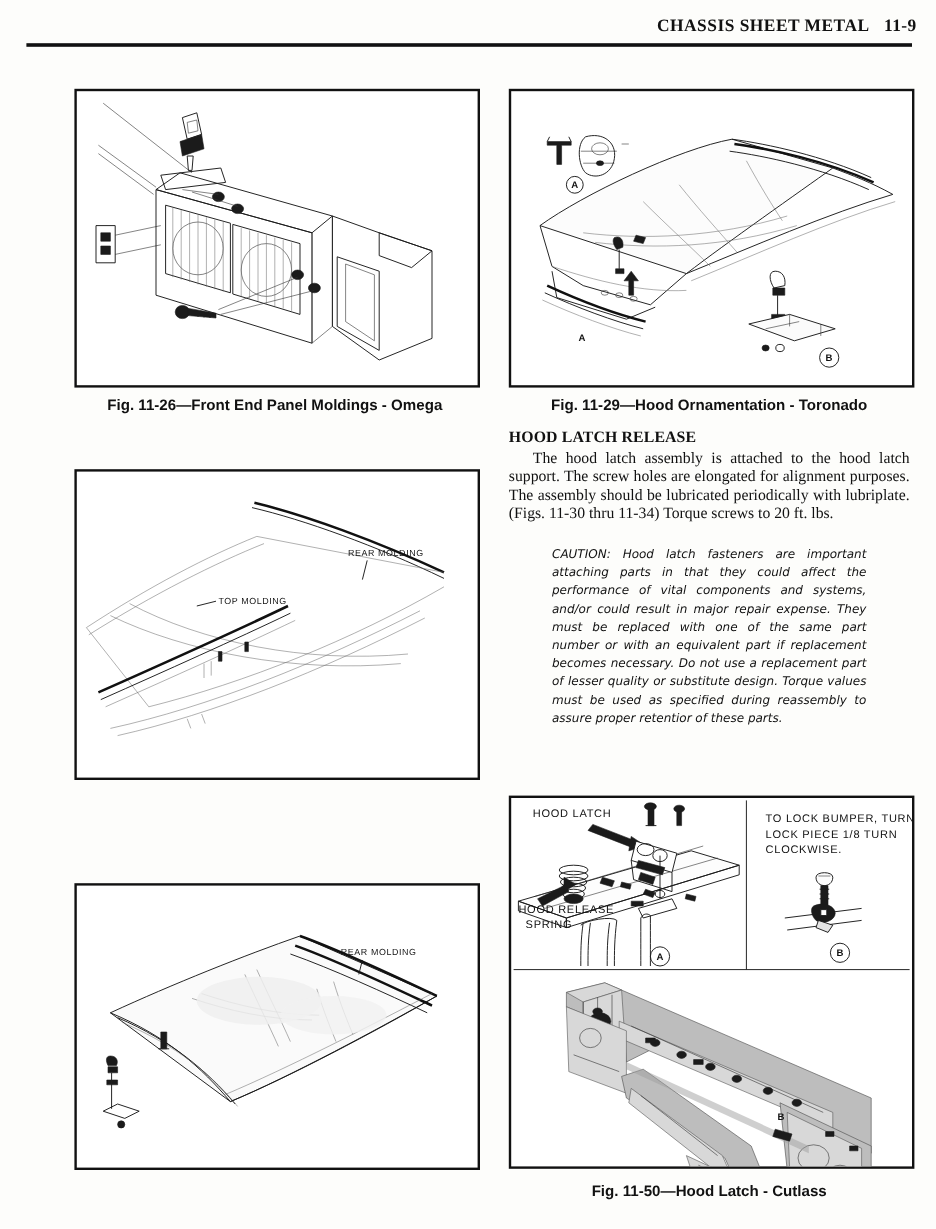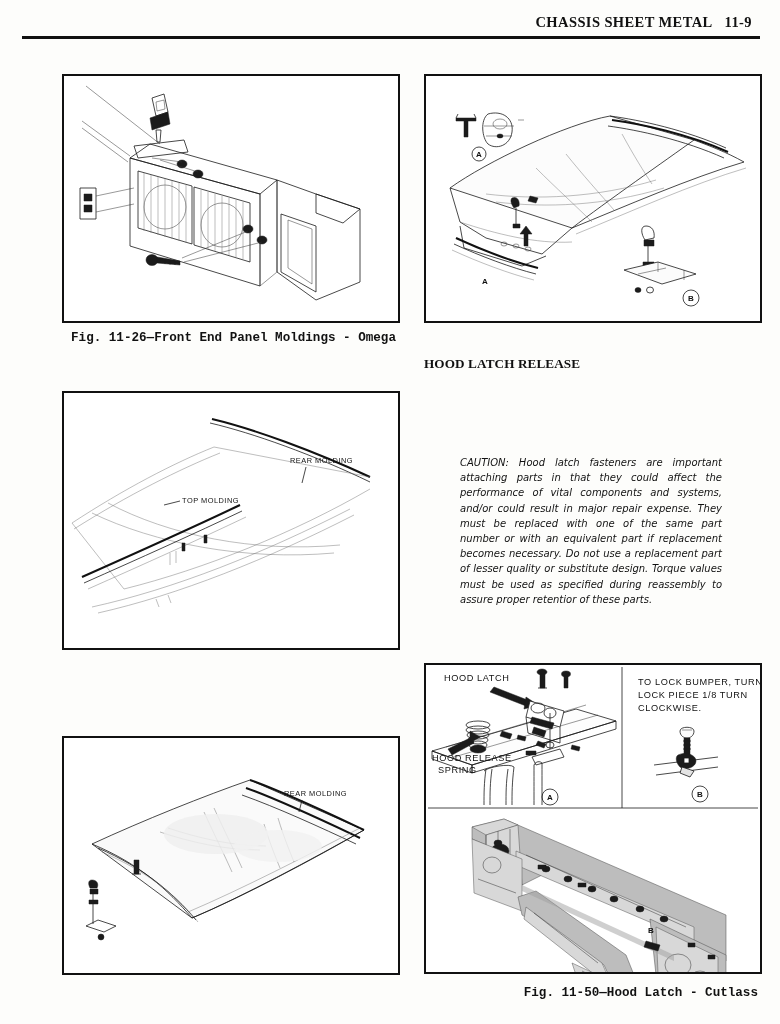--- a/index.html
+++ b/index.html
@@ -18,21 +18,21 @@
   .page {
     position: absolute;
     inset: 0;
     background: #fdfdfb;
   }
 
   
   .runhead {
     position: absolute;
     top: 14px;
-    right: 28px;
+    right: 16px;
     font-family: "Liberation Serif", serif;
     font-weight: bold;
     font-size: 14.5px;
     letter-spacing: 0.4px;
     white-space: nowrap;
   }
   .runhead .pg { margin-left: 12px; }
   .headrule {
     position: absolute;
     left: 22px;
@@ -44,22 +44,22 @@
 
   
   .figbox {
     position: absolute;
     border: 2px solid #111;
     background: #fff;
     overflow: hidden;
   }
   .figcap {
     position: absolute;
-    text-align: right;
-    font-family: Liberation Mono, monospace;
+    text-align: center;
+    font-family: Liberation Sans, sans-serif;
     font-weight: bold;
     font-size: 12.6px;
     white-space: nowrap;
   }
 
   
   .sechead {
     position: absolute;
     font-family: "Liberation Serif", serif;
     font-weight: bold;
@@ -337,23 +337,25 @@
         <path class="ln" d="M-14 44 L20 36 L58 48 L24 58 Z" style="fill:#fbfbfb"></path>
         <path class="ln-t" d="M20 36 L20 46 M46 44 L46 54"></path>
         <path class="ln-t" d="M0 48 L28 42"></path>
         <ellipse class="fill-d" cx="0" cy="64" rx="3" ry="2.5"></ellipse>
         <ellipse class="ln" cx="12" cy="64" rx="3.5" ry="3"></ellipse>
       </g>
       <circle class="ln" cx="265" cy="222" r="8" fill="#fff"></circle>
       <text class="cir-lbl" x="262" y="225">B</text>
     </svg>
   </div>
+  <div class="figcap" style="left:424px; top:331px; width:334px;">Fig. 11-29—Hood Ornamentation - Toronado</div>
 
   <div class="sechead" style="left:424px; top:356px; width:334px;">HOOD LATCH RELEASE</div>
 
+  <div class="bodypara" style="left:424px; top:374px; width:334px;">The hood latch assembly is attached to the hood latch support. The screw holes are elongated for alignment purposes. The assembly should be lubricated periodically with lubriplate. (Figs. 11-30 thru 11-34) Torque screws to 20 ft. lbs.</div>
 
   <div class="caution" style="left:460px; top:455px; width:262px;">CAUTION: Hood latch fasteners are important attaching parts in that they could affect the performance of vital components and systems, and/or could result in major repair expense. They must be replaced with one of the same part number or with an equivalent part if replacement becomes necessary. Do not use a replacement part of lesser quality or substitute design. Torque values must be used as specified during reassembly to assure proper retentior of these parts.</div>
 
   <div class="figbox" style="left:424px; top:663px; width:334px; height:307px;text-align:center;">
     <svg width="334" height="307" viewBox="0 0 334 307">
 
       <path class="ln" d="M196 2 L196 143"></path>
       <path class="ln" d="M2 143 L332 143"></path>
 
       <text class="lbl-big" x="18" y="16">HOOD LATCH</text>

